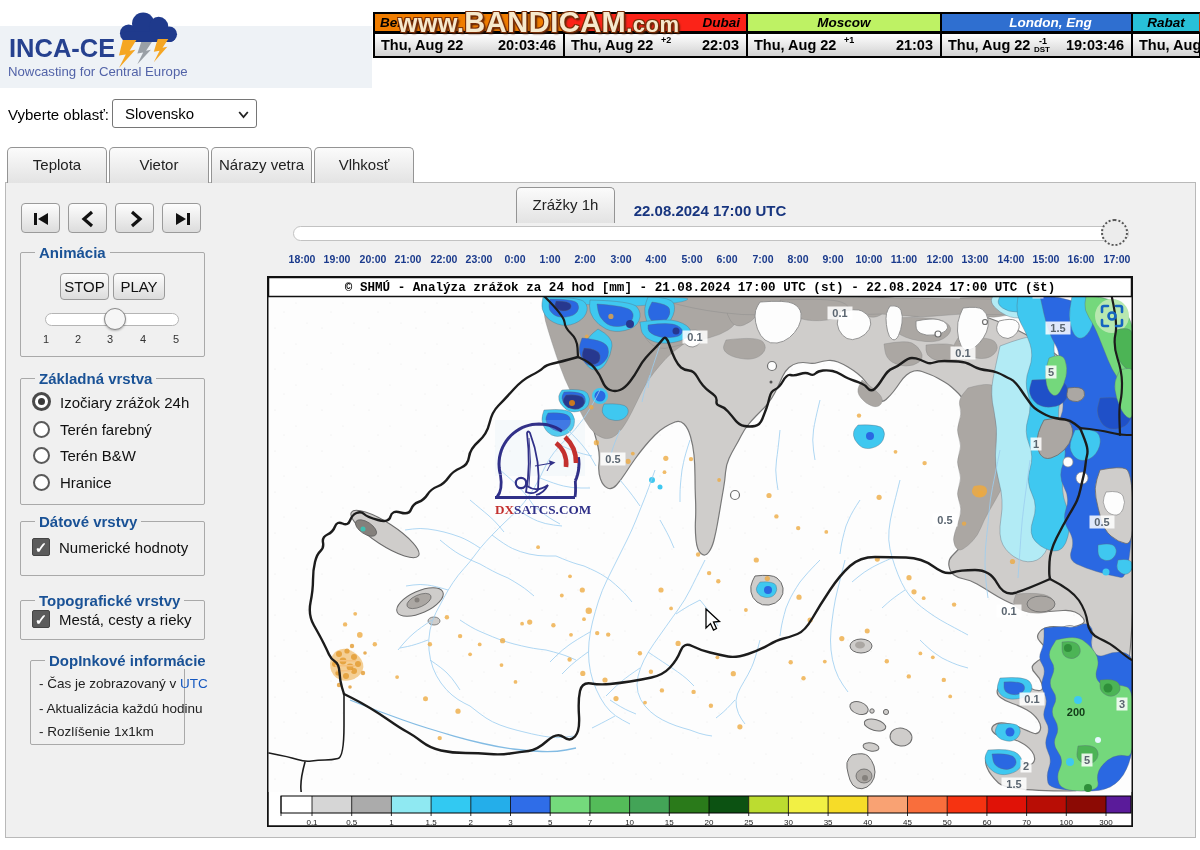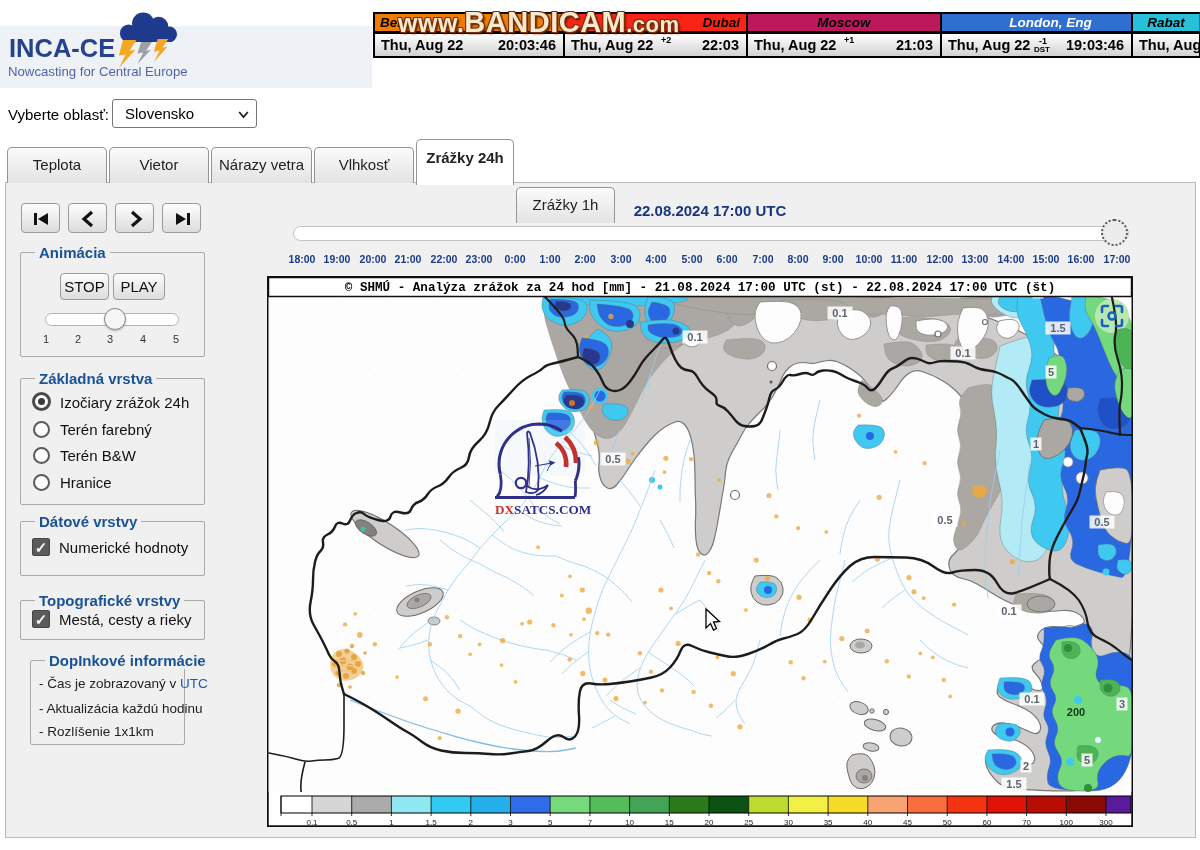--- a/index.html
+++ b/index.html
@@ -70,21 +70,21 @@
       <div class="tcell" style="left:0px;width:190px;">
         <span class="d">Thu, Aug 22</span>
         <span class="t">20:03:46</span>
       </div>
       <div class="ccell" style="left:190px;width:183px;background:#fb2318;color:#000;text-align:right;padding-right:6px;">Dubai</div>
       <div class="tcell" style="left:190px;width:183px;">
         <span class="d">Thu, Aug 22</span>
         <span class="tz" style="left:96px;">+2</span>
         <span class="t">22:03</span>
       </div>
-      <div class="ccell" style="left:373px;width:194px;background:#be185d;color:#000;">Moscow</div>
+      <div class="ccell" style="left:373px;width:194px;background:#bef264;color:#000;">Moscow</div>
       <div class="tcell" style="left:373px;width:194px;">
         <span class="d">Thu, Aug 22</span>
         <span class="tz" style="left:96px;">+1</span>
         <span class="t">21:03</span>
       </div>
       <div class="ccell" style="left:567px;width:191px;background:#2f6fd0;color:#fff;padding-left:28px;">London, Eng</div>
       <div class="tcell" style="left:567px;width:191px;">
         <span class="d">Thu, Aug 22</span>
         <span class="tz" style="left:97px;top:2px;font-size:9px;">-1</span>
         <span class="tz" style="left:92px;top:11px;font-size:8px;">DST</span>
@@ -103,21 +103,20 @@
       <span class="txt">Slovensko</span>
 <svg width="11" height="11" viewBox="0 0 11 11">
         <path d="M1.2 3 L5.5 8 L9.8 3" fill="none" stroke="#222" stroke-width="1.8"></path>
       </svg>
 </div>
 
 <div class="tab" style="left:7px;width:100px;">Teplota</div>
     <div class="tab" style="left:109px;width:100px;">Vietor</div>
     <div class="tab" style="left:211px;width:101px;">Nárazy vetra</div>
     <div class="tab" style="left:314px;width:100px;">Vlhkosť</div>
-    <div class="tab active" style="left:416px;width:98px;">Zrážky 24h</div>
     <div class="tab" style="left:516px;width:99px;margin-top:40px;">Zrážky 1h</div>
 <div class="abs" id="cont"></div>
 <div class="nbtn" style="left:21px;top:203px;"><svg width="39" height="30" viewBox="0 0 39 30">
         <rect x="12" y="9" width="3" height="12" fill="#111"></rect>
         <path d="M26 9 L26 21 L16 15 Z" fill="#111"></path>
       </svg></div>
     <div class="nbtn" style="left:68px;top:203px;"><svg width="39" height="30" viewBox="0 0 39 30">
         <path d="M23 8 L15 15 L23 22" fill="none" stroke="#111" stroke-width="3.2"></path>
       </svg></div>
     <div class="nbtn" style="left:115px;top:203px;"><svg width="39" height="30" viewBox="0 0 39 30">

